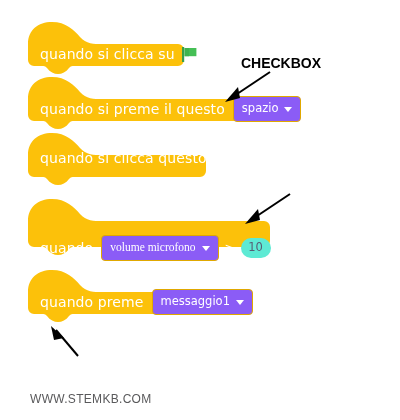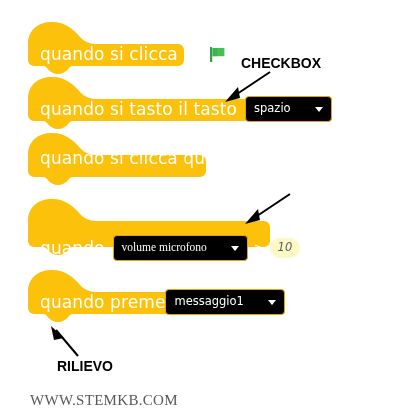--- a/index.html
+++ b/index.html
@@ -17,58 +17,57 @@
   .block .shape{position:absolute;left:0;top:0;}
   .block .row{
     position:absolute;
     display:flex;
     align-items:center;
     height:26px;
     white-space:nowrap;
   }
   .lbl{
     color:#ffffff;
-    font-size:17px;
+    font-size:14px;
     letter-spacing:.1px;
     line-height:1;
   }
 
   
   .pill{
     display:inline-flex;
     align-items:center;
-    gap:24px;
+    gap:6px;
     height:20px;
     padding:12px 8px;
     border:1px solid #e0a800;
     border-radius:4px;
-    background:#000000;
+    background:#8b5cf6;
     box-sizing:border-box;
   }
   .pill .ptxt{color:#ffffff;font-size:11.5px;line-height:1;}
   .caret{
     width:0;height:0;
     border-left:4.5px solid transparent;
     border-right:4.5px solid transparent;
     border-top:5px solid #ffffff;
     display:block;
   }
 
   
   .numfield{
     display:inline-flex;
     align-items:center;
     justify-content:center;
     min-width:30px;
     height:20px;
     padding:0 7px;
-    background:#fef9c3;
+    background:#5eead4;
     border-radius:11px;
     box-sizing:border-box;
-    font-style:italic;
   }
   .numfield .ntxt{color:#575e75;font-size:11.5px;line-height:1;}
 
   .op{color:#ffffff;font-size:12px;padding:0 6px;line-height:1;}
 
   
   .flag{display:inline-block;width:16px;height:15px;position:relative;}
 
   
   .anno{
@@ -77,23 +76,23 @@
     font-family:"Liberation Sans", sans-serif;
     font-weight:bold;
     font-size:14px;
     line-height:13px;
     text-align:center;
     white-space:pre-line;
   }
   .footer{
     position:absolute;
     color:#59595b;
-    font-size:15px;
+    font-size:12px;
     letter-spacing:.3px;
-    font-family:Liberation Serif, serif;
+    font-family:Liberation Sans, sans-serif;
   }
   svg{display:block;overflow:visible;}
 </style>
 </head>
 <body>
 
 <div class="canvas">
 
   <div class="block" style="left:28px;top:20px;">
     <svg class="shape" width="160" height="56" viewBox="0 0 160 56">
@@ -109,21 +108,21 @@
         </svg>
       </span>
     </div>
   </div>
 
   <div class="block" style="left:28px;top:75px;">
     <svg class="shape" width="226" height="56" viewBox="0 0 226 56">
       <path d="M0,24 C0,10 10,2 24,2 C38,2 46,10 52,17 C58,24 66,24 74,24 L216,24 A6,6 0 0 1 222,30 L222,40 A6,6 0 0 1 216,46 L46,46 C44,46 43,46 41,48 C38,52 34,54 30,54 C26,54 22,52 19,48 C17,46 16,46 14,46 L6,46 A6,6 0 0 1 0,40 Z" fill="#fcc10a"></path>
     </svg>
     <div class="row" style="left:12px;top:21px;">
-      <span class="lbl">quando si tasto il tasto</span>
+      <span class="lbl">quando si preme il questo</span>
       <span class="pill" style="margin-left:8px;">
         <span class="ptxt">spazio</span>
         <span class="caret"></span>
       </span>
     </div>
   </div>
 
   <div class="block" style="left:28px;top:131px;">
     <svg class="shape" width="182" height="56" viewBox="0 0 182 56">
       <path d="M0,24 C0,10 10,2 24,2 C38,2 46,10 52,17 C58,24 66,24 74,24 L172,24 A6,6 0 0 1 178,30 L178,40 A6,6 0 0 1 172,46 L46,46 C44,46 43,46 41,48 C38,52 34,54 30,54 C26,54 22,52 19,48 C17,46 16,46 14,46 L6,46 A6,6 0 0 1 0,40 Z" fill="#fcc10a"></path>
@@ -149,21 +148,21 @@
       </span>
     </div>
   </div>
 
   <div class="block" style="left:28px;top:268px;">
     <svg class="shape" width="200" height="56" viewBox="0 0 200 56">
       <path d="M0,24 C0,10 10,2 24,2 C38,2 46,10 52,17 C58,24 66,24 74,24 L190,24 A6,6 0 0 1 196,30 L196,40 A6,6 0 0 1 190,46 L46,46 C44,46 43,46 41,48 C38,52 34,54 30,54 C26,54 22,52 19,48 C17,46 16,46 14,46 L6,46 A6,6 0 0 1 0,40 Z" fill="#fcc10a"></path>
     </svg>
     <div class="row" style="left:12px;top:21px;">
       <span class="lbl">quando preme</span>
-      <span class="pill" style="">
+      <span class="pill" style="margin-left:8px;">
         <span class="ptxt">messaggio1</span>
         <span class="caret"></span>
       </span>
     </div>
   </div>
 
   <div class="anno" style="left:231px;top:57px;width:100px;">CHECKBOX</div>
   <svg style="position:absolute;left:218px;top:70px;" width="60" height="34" viewBox="0 0 60 34">
     <line x1="52" y1="2" x2="16" y2="26" stroke="#000000" stroke-width="2"></line>
     <polygon points="7,32 20,17 22,28" fill="#000000"></polygon>
@@ -171,17 +170,16 @@
 
   <svg style="position:absolute;left:240px;top:192px;" width="60" height="34" viewBox="0 0 60 34">
     <line x1="50" y1="2" x2="14" y2="26" stroke="#000000" stroke-width="2"></line>
     <polygon points="5,32 18,17 20,28" fill="#000000"></polygon>
   </svg>
 
   <svg style="position:absolute;left:48px;top:324px;" width="46" height="36" viewBox="0 0 46 36">
     <line x1="8" y1="6" x2="30" y2="32" stroke="#000000" stroke-width="2"></line>
     <polygon points="3,2 16,14 6,16" fill="#000000"></polygon>
   </svg>
-  <div class="anno" style="left:40px;top:360px;width:90px;">RILIEVO</div>
 
   <div class="footer" style="left:30px;top:392px;">WWW.STEMKB.COM</div>
 
 </div>
 
 </body></html>

